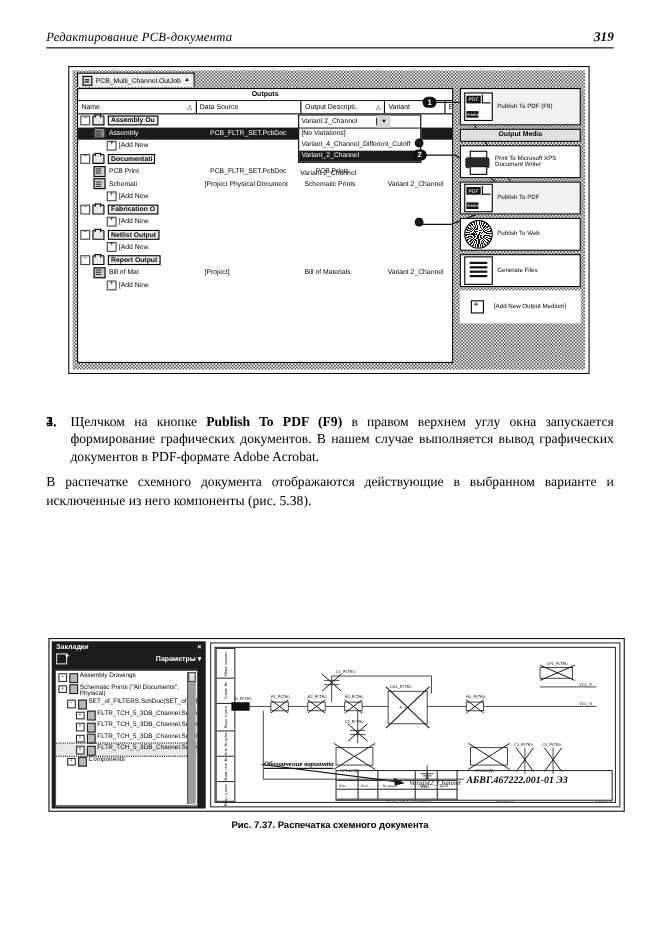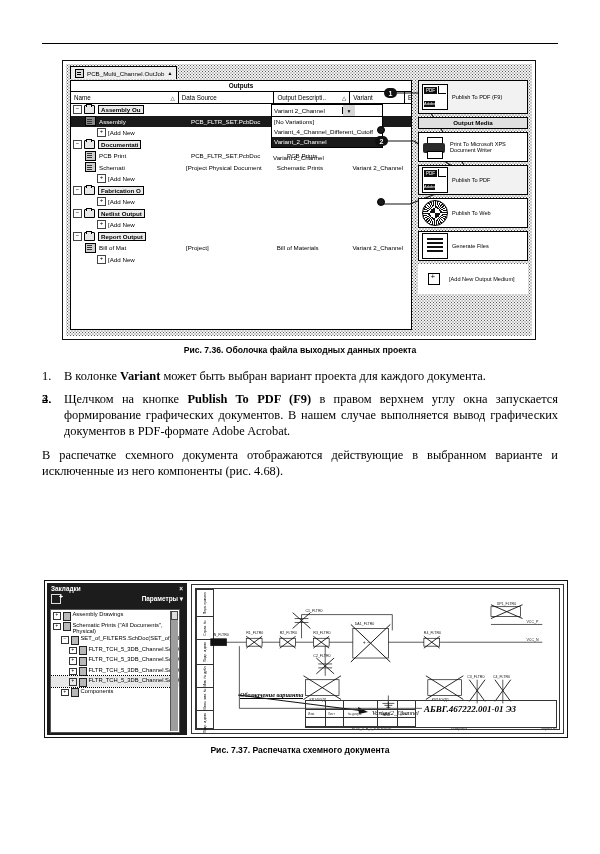--- a/index.html
+++ b/index.html
@@ -204,20 +204,24 @@
   .tb-grid div{position:absolute;border-right:1px solid #333;border-bottom:1px solid #333;box-sizing:border-box;}
   .tb-code{position:absolute;left:118px;top:3px;font-family:"Liberation Serif",serif;font-weight:bold;font-style:italic;font-size:9px;}
   .tb-small{position:absolute;font-family:"Liberation Sans",sans-serif;font-size:3.2px;color:#333;}
   svg.sch{position:absolute;left:0;top:0;width:100%;height:100%;}
 </style>
 </head>
 <body>
 
 <div class="page">
 
+  <div class="runhead">
+    <span class="rh-title">Редактирование PCB-документа</span>
+    <span class="rh-page">319</span>
+  </div>
   <div class="runhead-rule"></div>
 
   <div class="fig36">
     <div class="f36-inner dotfill">
 
       <div class="tabstrip">
         <div class="tab">
           <span class="tabicon"></span>
           <span>PCB_Multi_Channel.OutJob</span>
           <span style="font-size:5px;">▲</span>
@@ -396,40 +400,38 @@
 
         <div class="mbtn" style="border:none;">
           <span class="plusico"></span>
           <span class="lbl" style="margin-left:5px;">[Add New Output Medium]</span>
         </div>
       </div>
 
     </div>
   </div>
 
-  <div class="caption" style="top:345px;">Рис. 7.36. Оболочка файла выходных данных проекта</div>
 
   <div class="body" style="top:368px;">
     <ol class="nums">
       <li>
         <span class="n">1.</span>
-        <span>В колонке <b>Variant</b> может быть выбран вариант проекта для каждого документа.</span>
       </li>
       <li>
         <span class="n">2.</span>
       </li>
       <li>
         <span class="n">3.</span>
       </li>
       <li>
         <span class="n">4.</span>
         <span>Щелчком на кнопке <b>Publish To PDF (F9)</b> в правом верхнем углу окна запускается формирование графических документов. В нашем случае выполняется вывод графических документов в PDF-формате Adobe Acrobat.</span>
       </li>
     </ol>
-    <div class="para">В распечатке схемного документа отображаются действующие в выбранном варианте и исключенные из него компоненты (рис. 4.68).</div>
+    <div class="para">В распечатке схемного документа отображаются действующие в выбранном варианте и исключенные из него компоненты (рис. 5.38).</div>
   </div>
 
   <div class="fig37">
 
     <div class="bmpanel">
       <div class="bm-head">
         <span>Закладки</span>
         <span>×</span>
       </div>
       <div class="bm-tools">

